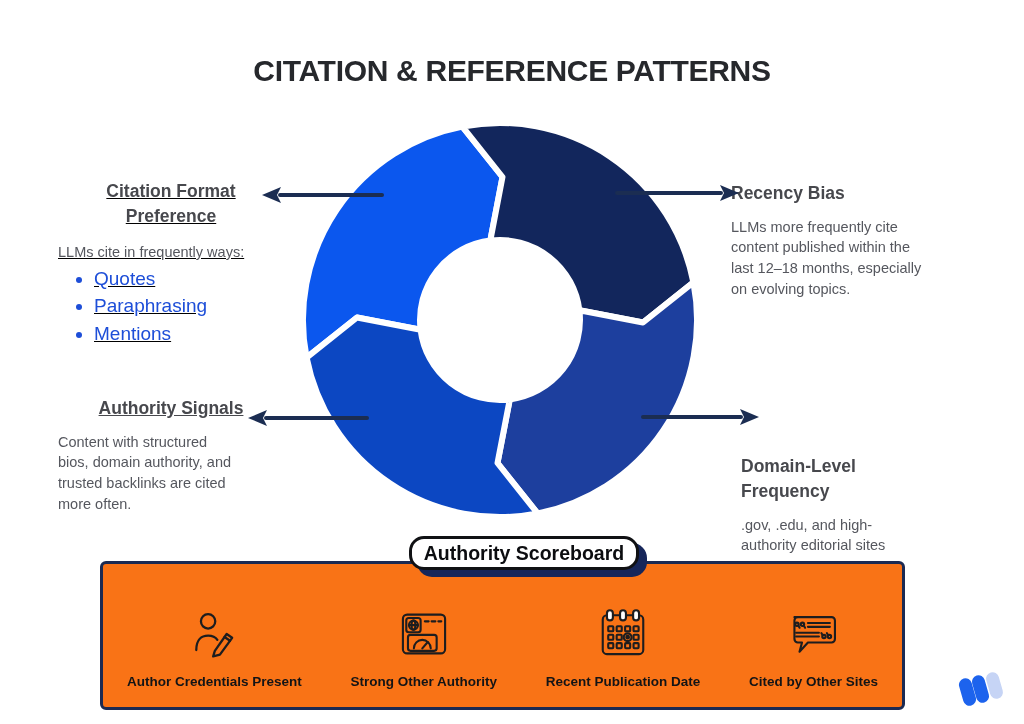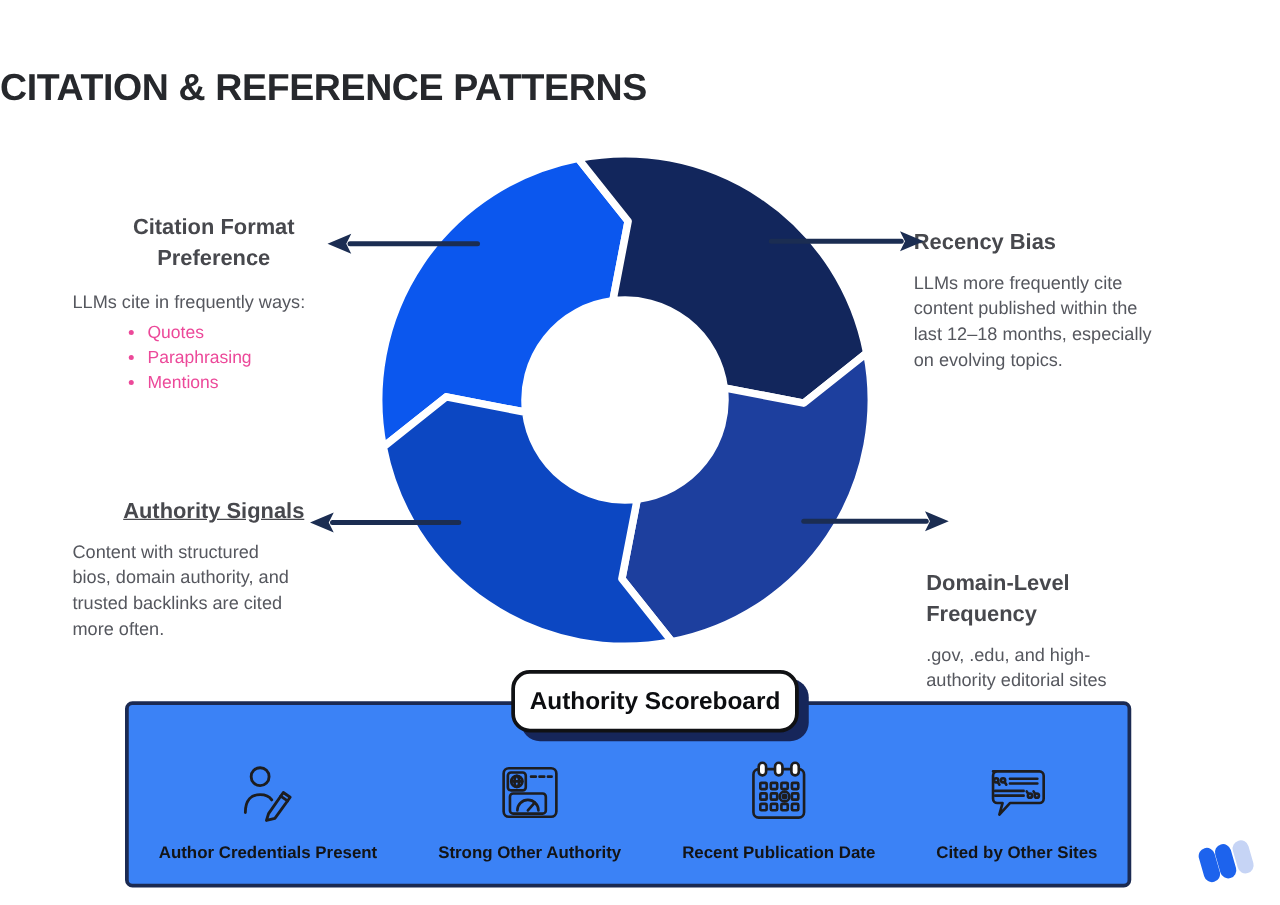--- a/index.html
+++ b/index.html
@@ -1,46 +1,46 @@
 <!DOCTYPE html>
 <html><head>
 <meta charset="utf-8">
 <style>
   html,body{margin:0;padding:0;background:#ffffff;}
   .page{position:relative;width:1024px;height:724px;background:#ffffff;overflow:hidden;
         font-family:"Liberation Sans",sans-serif;}
-  .title{position:absolute;top:34px;left:0;width:100%;text-align:left;
+  .title{position:absolute;top:34px;left:0;width:100%;text-align:center;
          font-size:30px;font-weight:800;letter-spacing:-0.3px;color:#26282c;}
   
   .donut{position:absolute;left:290px;top:110px;z-index:1;}
   .arrows{position:absolute;left:0;top:0;z-index:3;pointer-events:none;}
   
   .block{position:absolute;z-index:2;}
   .block h2{margin:0;font-size:17.5px;font-weight:700;color:#47484d;
             white-space:pre-line;line-height:1.42;}
   .block p{margin:11px 0 0 0;font-size:14.5px;color:#55575e;line-height:1.42;
            white-space:pre-line;}
   .centered{}
-  .blk-citation{left:58px;top:169px;width:226px;}
+  .blk-citation{left:58px;top:179px;width:226px;text-decoration:underline;}
   .blk-citation h2{text-align:center;}
   .blk-citation p{margin-top:13px;}
   .blk-citation ul{margin:3px 0 0 0;padding-left:36px;}
-  .blk-citation li{font-size:14px;color:#ec4899;line-height:1.43;margin-left:24px;}
+  .blk-citation li{font-size:19px;color:#1d4ed8;line-height:1.43;}
   .blk-recency{left:731px;top:181px;width:208px;}
   .blk-authority{left:58px;top:396px;width:226px;}
   .blk-authority h2{text-align:center;text-decoration:underline;}
   .blk-domain{left:741px;top:406px;width:210px;margin-top:48px;}
   
   .board{position:absolute;left:100px;top:561px;width:805px;height:149px;z-index:2;
-         border:3px solid #1b2a52;border-radius:6px;background:#3b82f6;box-sizing:border-box;
+         border:3px solid #1b2a52;border-radius:6px;background:#f97316;box-sizing:border-box;
          display:flex;align-items:flex-end;justify-content:space-between;
          padding:0 24px 18px 24px;}
   .board-item{display:flex;flex-direction:column;align-items:center;gap:13px;}
   .board-item .lbl{font-size:13.5px;font-weight:700;color:#131416;white-space:nowrap;}
-  .pill{position:absolute;left:409px;top:536px;width:230px;height:50px;z-index:5;
+  .pill{position:absolute;left:409px;top:536px;width:230px;height:34px;z-index:5;
         background:#fff;border:3px solid #101114;border-radius:15px;box-sizing:border-box;
         box-shadow:8px 7px 0 #16265a;display:flex;align-items:center;justify-content:center;}
   .pill span{font-size:19.5px;font-weight:700;color:#0c0d10;}
   .logo{position:absolute;left:958px;top:668px;z-index:2;}
   .ic{display:block;}
 </style>
 </head>
 <body>
 
 <div class="page">

